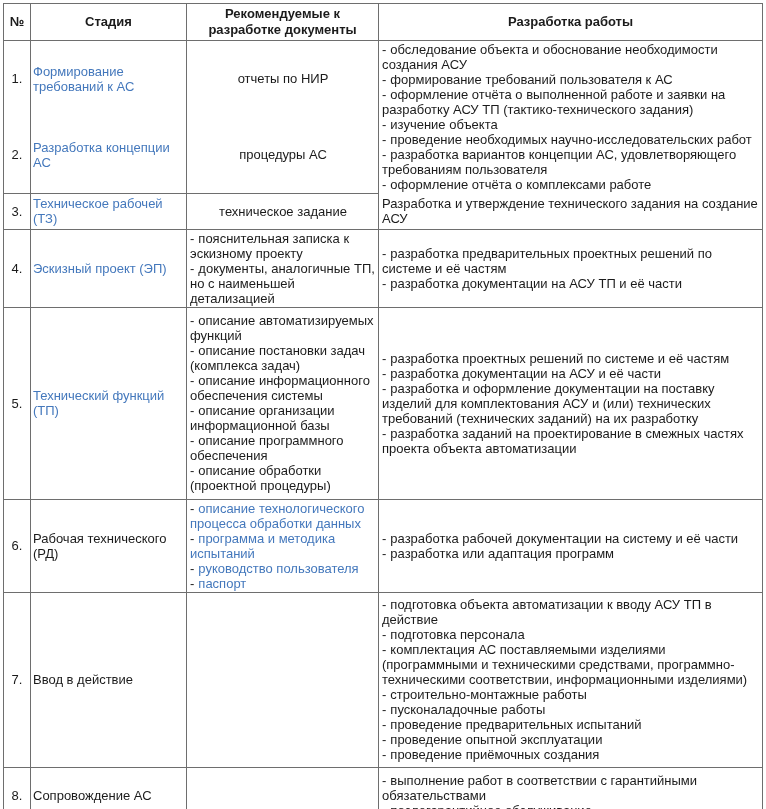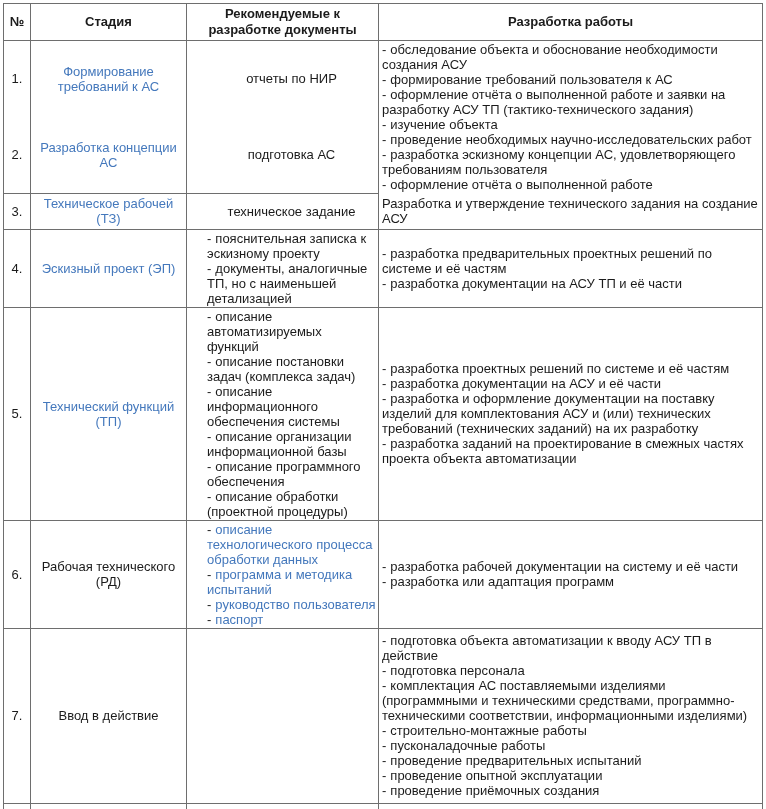--- a/index.html
+++ b/index.html
@@ -12,22 +12,22 @@
     margin:3px 0 0 3px;font-size:13px;line-height:15px;
   }
   .stages th,.stages td{
     border:1px solid #6e6e6e;padding:1px 2px;vertical-align:middle;overflow:hidden;
   }
   .stages th{font-weight:bold;text-align:center;line-height:16px;padding:2px 2px;}
   col.c-num{width:27px;}
   col.c-stage{width:156px;}
   col.c-docs{width:192px;}
   td.num{text-align:center;}
-  td.stage{text-align:center;margin-top:16px;}
-  td.docs{text-align:left;padding-left:20px;}
+  td.stage{text-align:left;margin-top:16px;}
+  td.docs{text-align:left;padding-left:3px;}
   td.docs-c{text-align:center;}
   td.works{text-align:left;padding-left:3px;padding-right:3px;}
   .link{color:#4478bc;}
   .li{text-align:left;}
   .dash{margin-right:4px;color:#1b1b1b;}
   tr.trh{height:34px;}
   tr.tr12{height:76px;}
   tr.tr3{height:36px;}
   tr.tr4{height:62px;}
   tr.tr5{height:192px;}
@@ -62,29 +62,29 @@
       <tr class="tr12 rA">
         <td class="num"><span>1.</span></td>
         <td class="stage"><span class="link">Формирование требований к АС</span></td>
         <td class="docs docs-c"><span>отчеты по НИР</span></td>
         <td class="works" rowspan="2">
           <div class="li"><span class="dash">-</span><span>обследование объекта и обоснование необходимости создания АСУ</span></div>
           <div class="li"><span class="dash">-</span><span>формирование требований пользователя к АС</span></div>
           <div class="li"><span class="dash">-</span><span>оформление отчёта о выполненной работе и заявки на разработку АСУ ТП (тактико-технического задания)</span></div>
           <div class="li"><span class="dash">-</span><span>изучение объекта</span></div>
           <div class="li"><span class="dash">-</span><span>проведение необходимых научно-исследовательских работ</span></div>
-          <div class="li"><span class="dash">-</span><span>разработка эскизному концепции АС, удовлетворяющего требованиям пользователя</span></div>
-          <div class="li"><span class="dash">-</span><span>оформление отчёта о выполненной работе</span></div>
+          <div class="li"><span class="dash">-</span><span>разработка вариантов концепции АС, удовлетворяющего требованиям пользователя</span></div>
+          <div class="li"><span class="dash">-</span><span>оформление отчёта о комплексами работе</span></div>
         </td>
       </tr>
 
       <tr class="tr12 rB">
         <td class="num"><span>2.</span></td>
         <td class="stage"><span class="link">Разработка концепции АС</span></td>
-        <td class="docs docs-c"><span>подготовка АС</span></td>
+        <td class="docs docs-c"><span>процедуры АС</span></td>
       </tr>
 
       <tr class="tr3">
         <td class="num"><span>3.</span></td>
         <td class="stage"><span class="link">Техническое рабочей (ТЗ)</span></td>
         <td class="docs docs-c"><span>техническое задание</span></td>
         <td class="works"><span>Разработка и утверждение технического задания на создание АСУ</span></td>
       </tr>
 
       <tr class="tr4">

